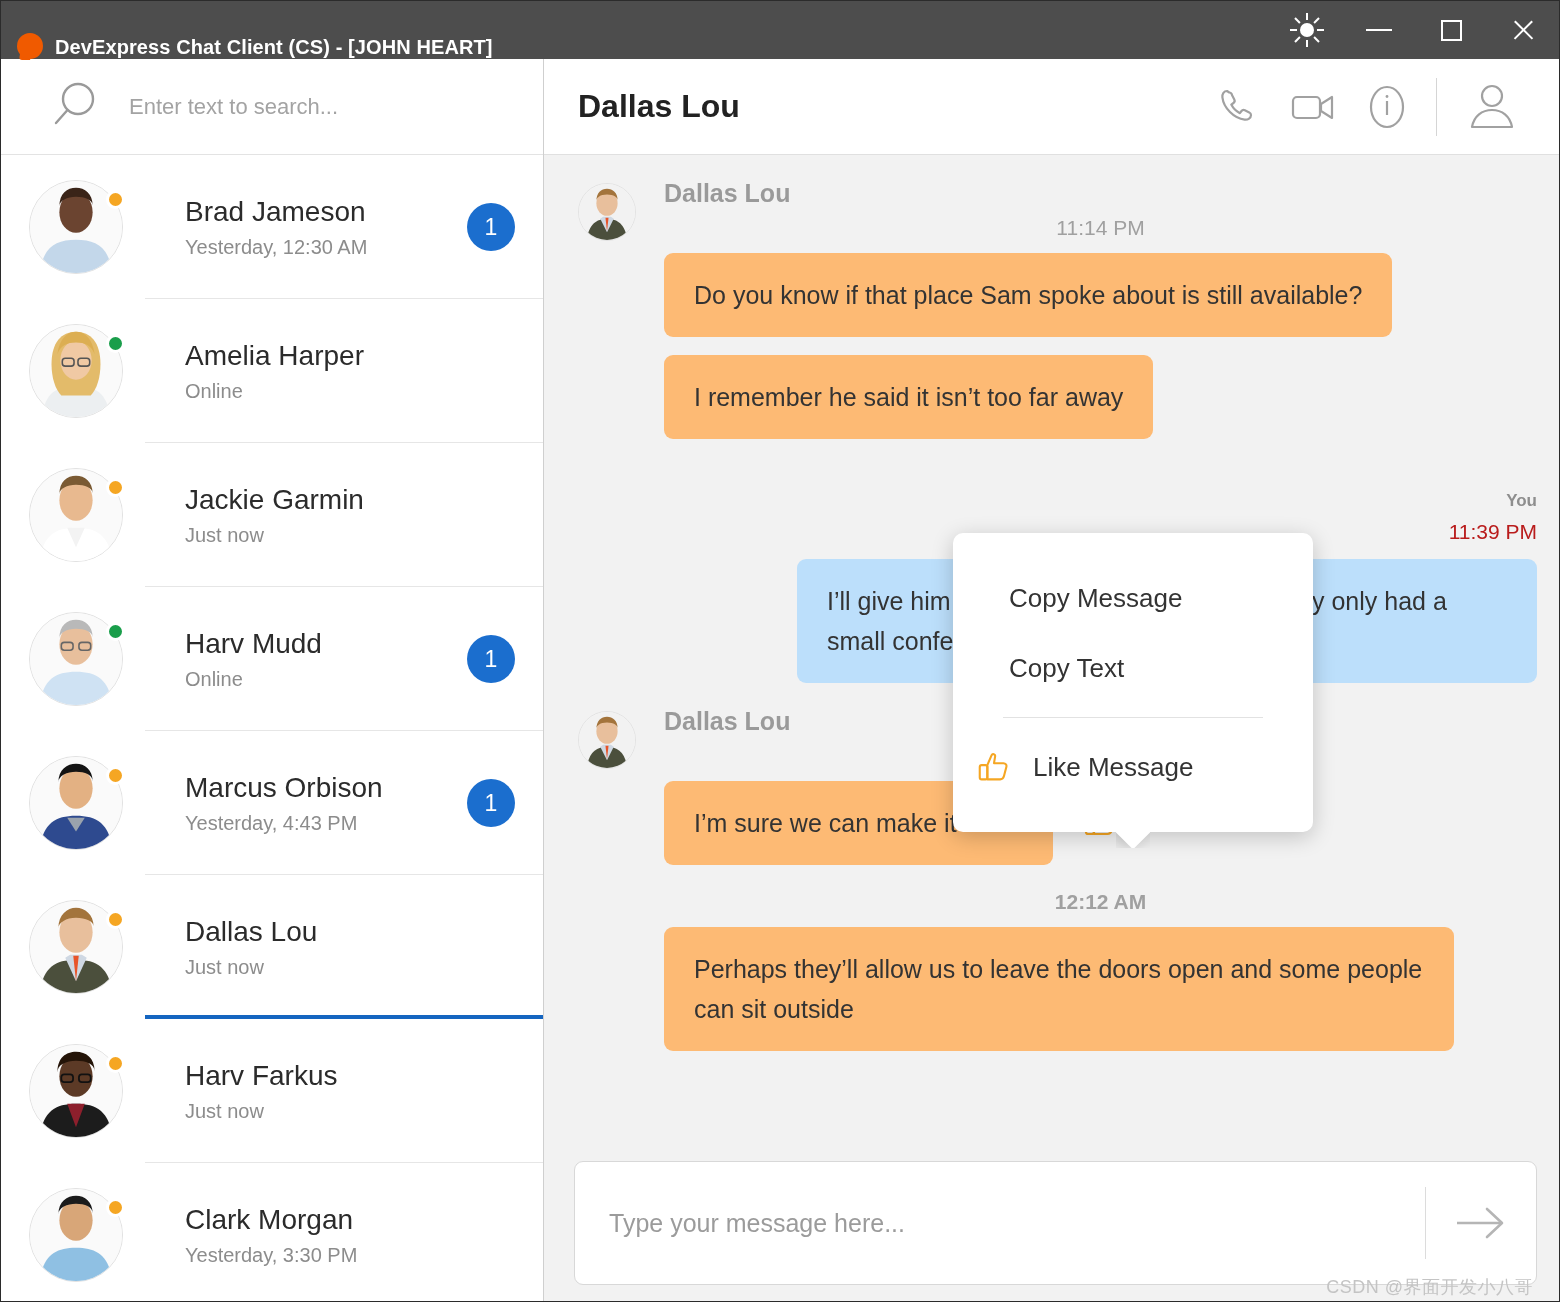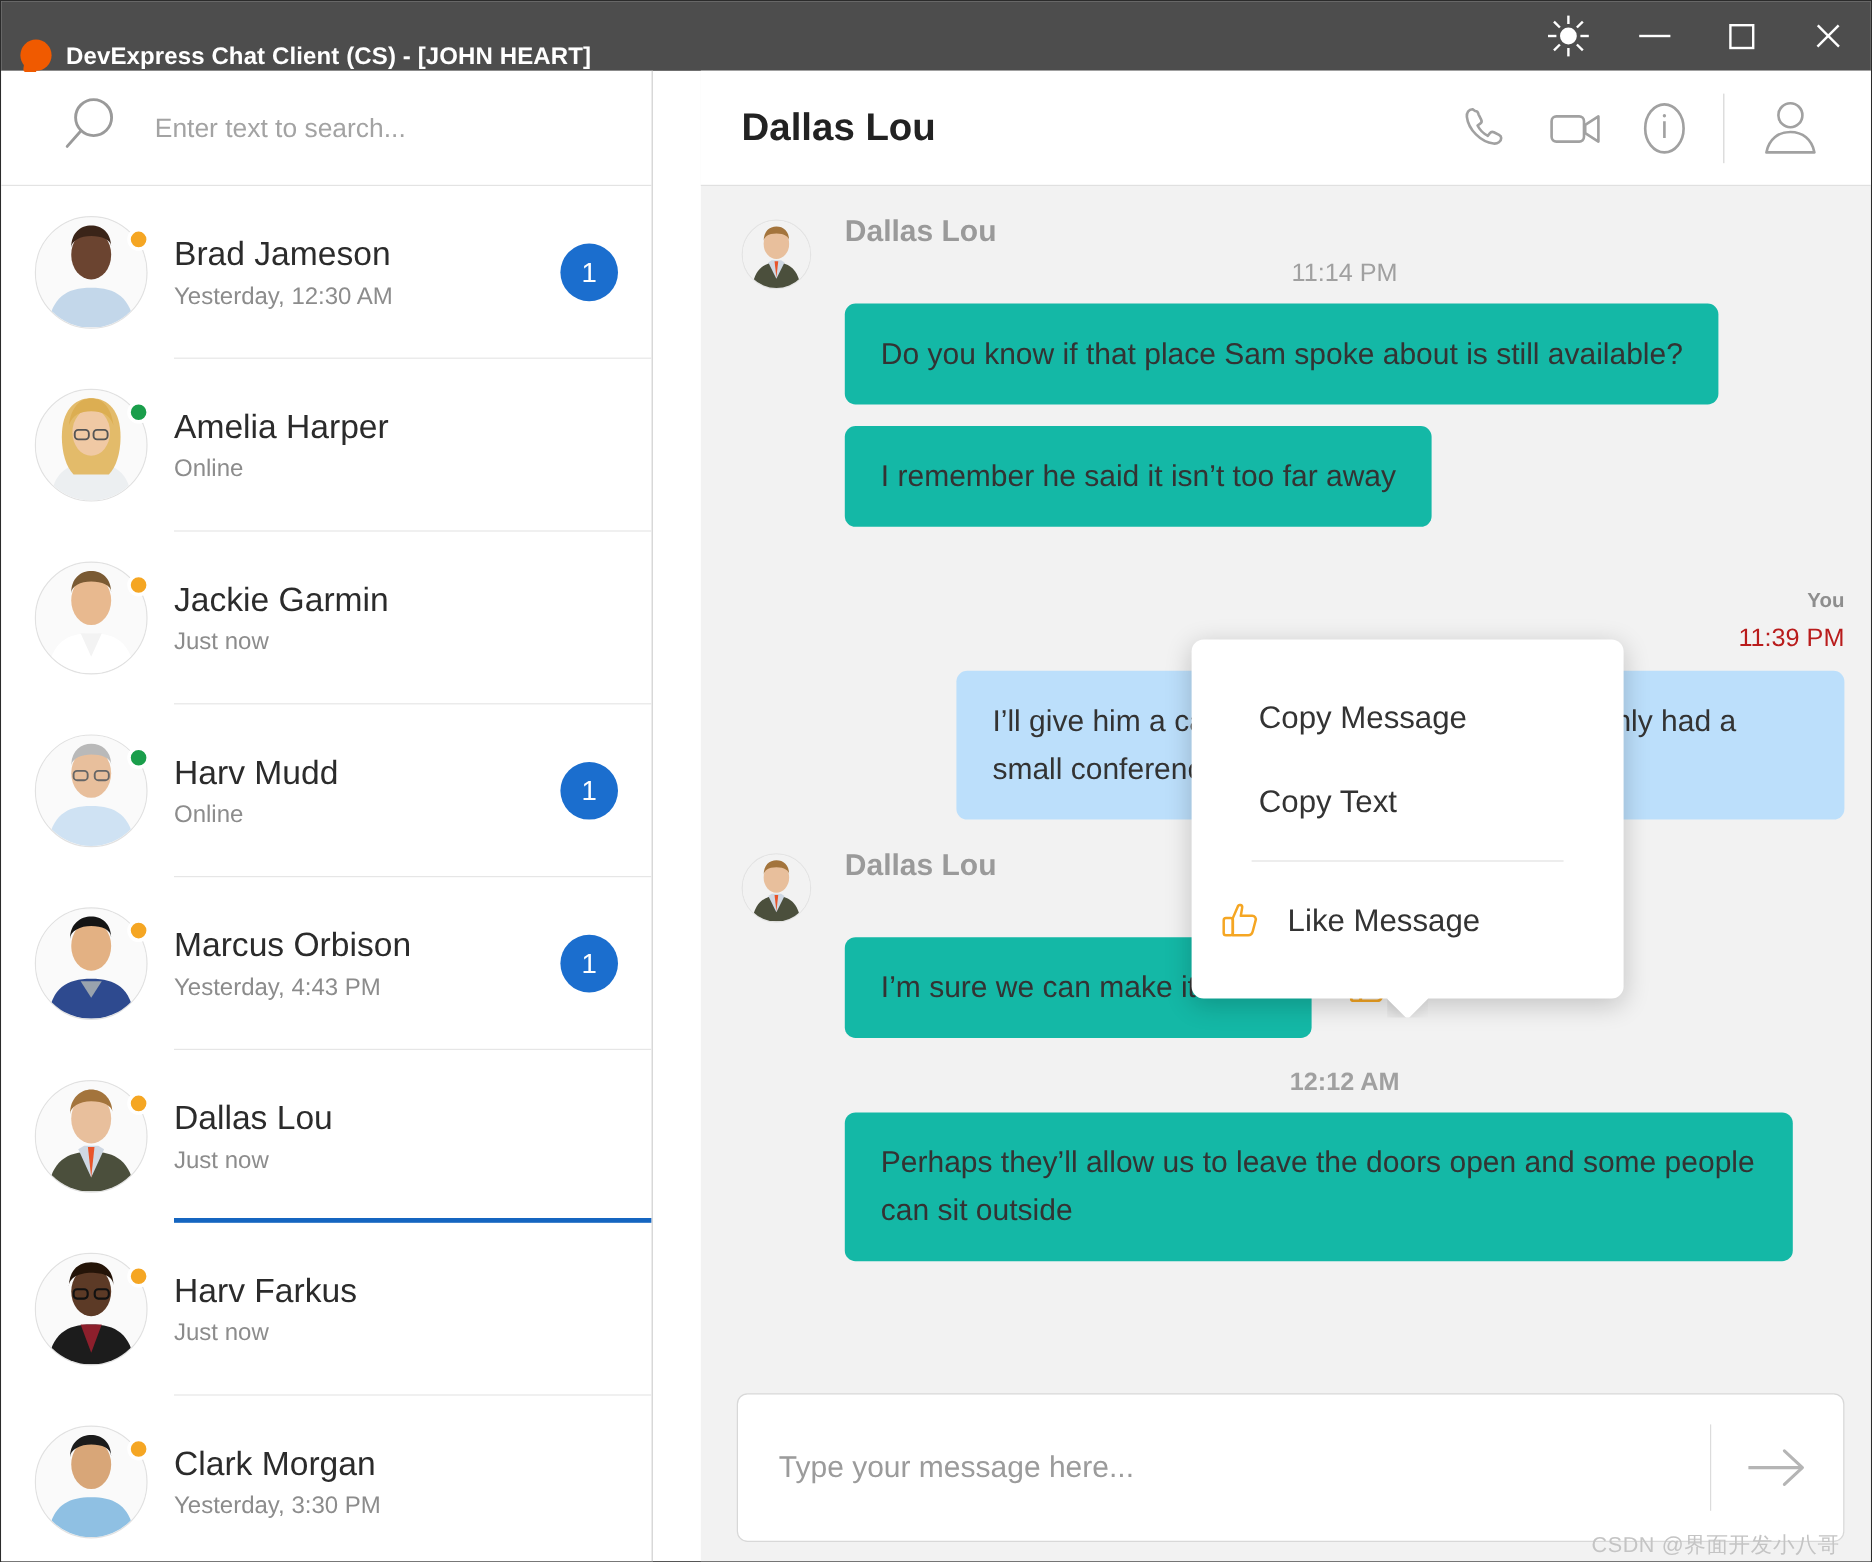--- a/index.html
+++ b/index.html
@@ -69,21 +69,21 @@
   .sq { width: 21px; height: 21px; border: 2px solid #ffffff; }
   .xmark { position: relative; width: 24px; height: 24px; }
   .xmark i {
     position: absolute; left: 0; top: 11px;
     width: 25px; height: 2.4px; background: #fff;
   }
   .xmark i:first-child { transform: rotate(45deg); }
   .xmark i:last-child  { transform: rotate(-45deg); }
 
   
-  .body { flex: 1 1 auto; display: flex; min-height: 0; gap: 40px; }
+  .body { flex: 1 1 auto; display: flex; min-height: 0; }
 
   
   .sidebar {
     width: 543px; flex: 0 0 543px;
     background: #ffffff;
     border-right: 1px solid #cfcfcf;
     display: flex; flex-direction: column;
     min-height: 0;
   }
   .search-row {
@@ -129,21 +129,21 @@
   }
   .avatar svg { display: block; width: 100%; height: 100%; }
   .status-dot {
     position: absolute; right: -2px; top: 10px;
     width: 19px; height: 19px; border-radius: 50%;
     border: 3px solid #ffffff;
   }
   .status-dot.away   { background: #f5a623; }
   .status-dot.online { background: #1a9e4b; }
 
-  .contact-text { flex: 1 1 auto; min-width: 0; }
+  .contact-text { flex: 1 1 auto; min-width: 0; margin-left: 40px; }
   .contact-name {
     font-size: 28px; color: #2b2b2b; font-weight: 400;
     line-height: 34px; white-space: nowrap;
     margin-bottom: 6px;
   }
   .contact-sub {
     font-size: 20px; color: #8c8c8c; line-height: 24px;
     white-space: nowrap;
   }
   .badge {
@@ -194,21 +194,21 @@
   .msg-avatar svg { display: block; width: 100%; height: 100%; }
   .msg-body { flex: 1 1 auto; min-width: 0; }
   .msg-sender {
     font-size: 25px; font-weight: bold; color: #9a9a9a;
     line-height: 32px; margin-bottom: 6px;
   }
   .msg-time {
     font-size: 21px; color: #a0a0a0; line-height: 26px; margin-bottom: 12px; text-align: center;
   }
   .bubble {
-    background: #14b8a6; border-radius: 9px;
+    background: #fdba74; border-radius: 9px;
     padding: 22px 30px;
     font-size: 25px; color: #333; line-height: 40px;
     display: inline-block;
     max-width: 790px;
     margin-bottom: 18px;
   }
   .bubble.you {
     background: #bcdffb;
     text-align: left;
   }

